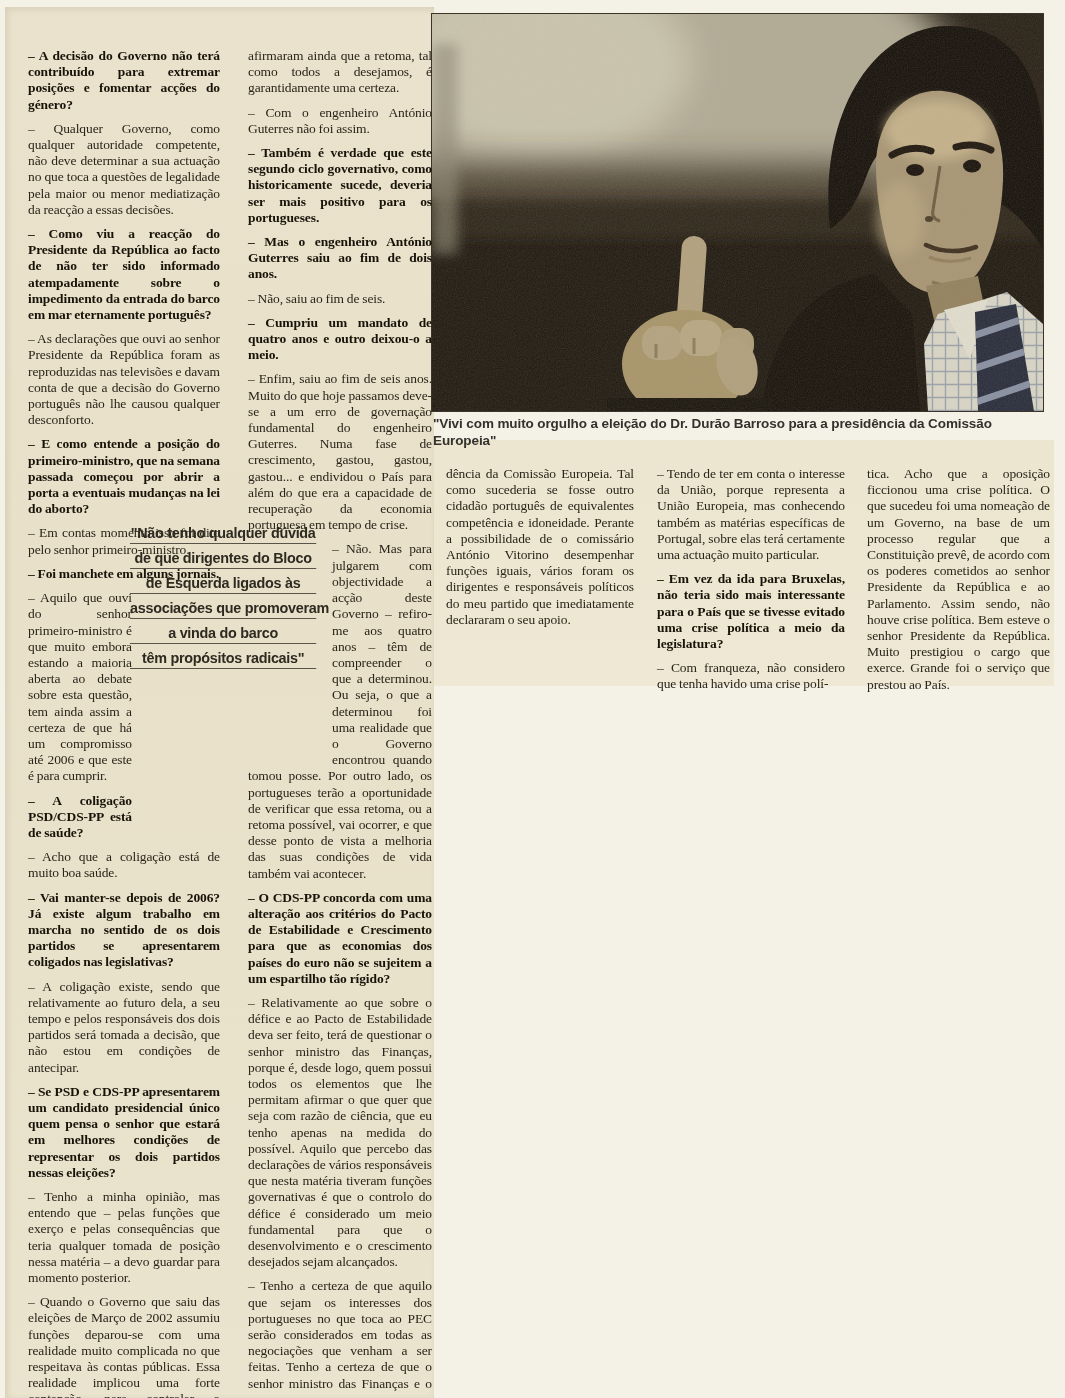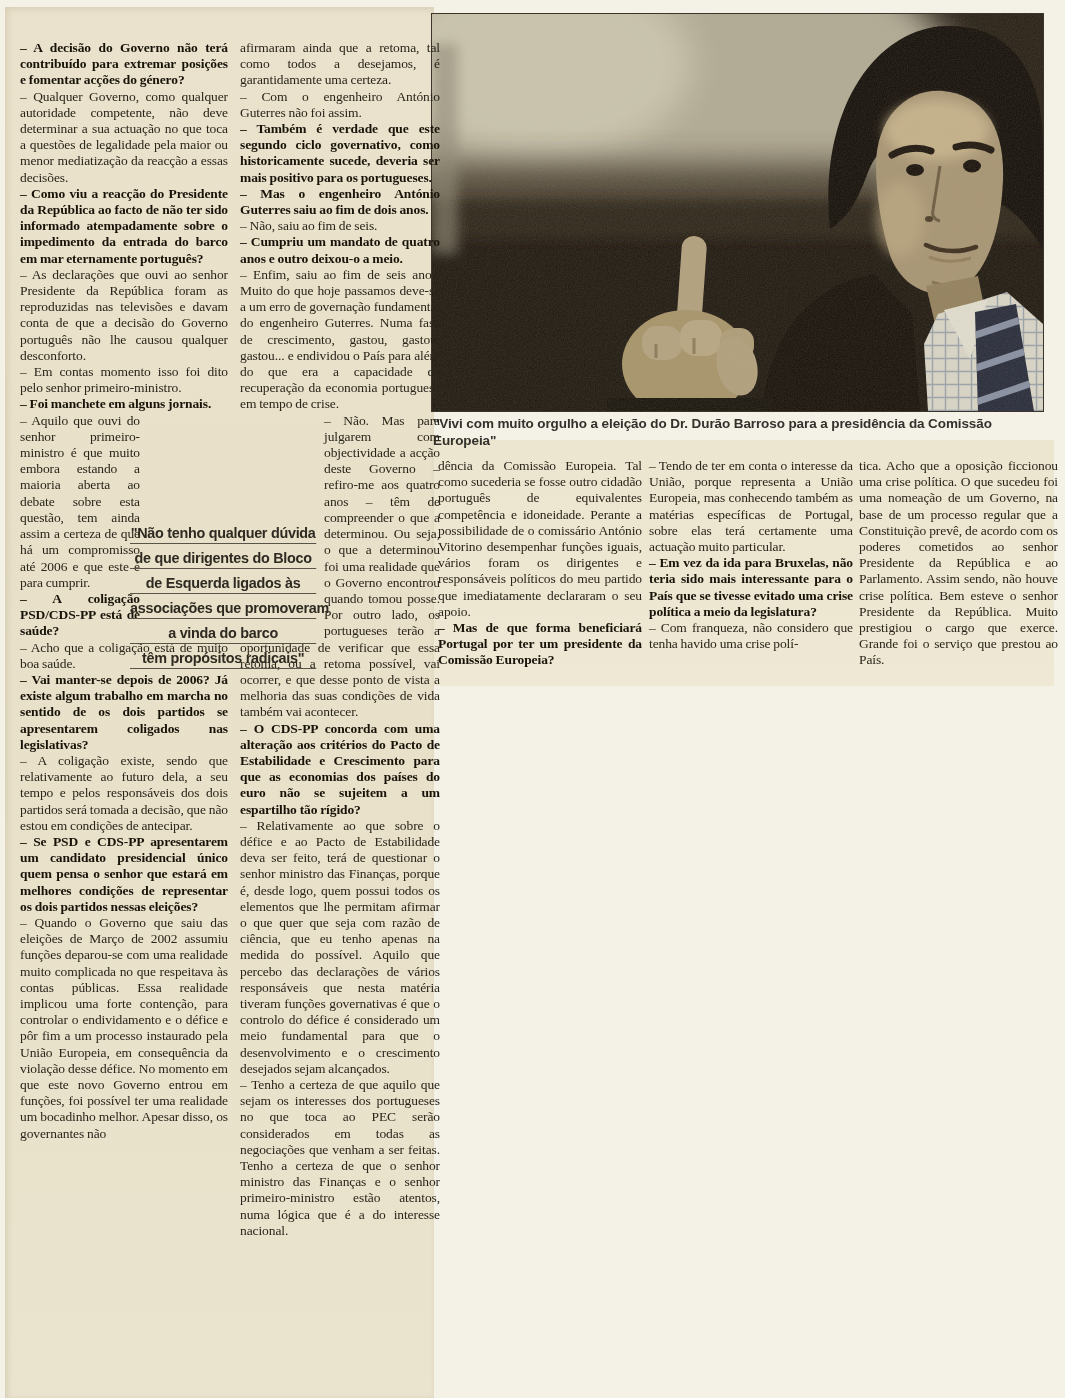--- a/index.html
+++ b/index.html
@@ -25,21 +25,21 @@
   .photo svg{display:block;width:100%;height:100%;}
   .caption{
     position:absolute;left:433px;top:415px;width:612px;
     font-family:"Liberation Sans", sans-serif;font-weight:700;
     font-size:13.5px;line-height:17px;color:#33312b;letter-spacing:-0.1px;
   }
   .col{
     position:absolute;text-align:justify;color:#2a251b;
     font-size:13.5px;line-height:16.2px;letter-spacing:-0.1px;word-spacing:-0.4px;
   }
-  .col .para{margin:0;}
+  .col .para{margin:8px;}
   .col .para.q{font-weight:700;color:#181309;}
   .col1{left:20px;top:40px;width:208px;height:1330px;}
   .col2{left:240px;top:40px;width:200px;height:1352px;overflow:hidden;}
   .col3{left:438px;top:458px;width:204px;}
   .col4{left:649px;top:458px;width:204px;}
   .col5{left:859px;top:458px;width:199px;}
   .qspacer-r{float:right;width:80px;height:168px;margin:48px 0 4px 8px;}
   .qspacer-l{float:left;width:76px;height:152px;margin:64px 8px 4px 0;}
   .pullquote{
     position:absolute;left:130px;top:524px;width:194px;
@@ -133,46 +133,47 @@
   </svg>
 </div>
 
 <div class="caption">"Vivi com muito orgulho a eleição do Dr. Durão Barroso para a presidência da Comissão Europeia"</div>
 
 <div class="col col1">
     <p class="para q">– A decisão do Governo não terá contribuído para extremar posições e fomentar acções do género?</p>
     <p class="para a">– Qualquer Governo, como qualquer autoridade competente, não deve determinar a sua actuação no que toca a questões de legalidade pela maior ou menor mediatização da reacção a essas decisões.</p>
     <p class="para q">– Como viu a reacção do Presidente da República ao facto de não ter sido informado atempadamente sobre o impedimento da entrada do barco em mar eternamente português?</p>
     <p class="para a">– As declarações que ouvi ao senhor Presidente da República foram as reproduzidas nas televisões e davam conta de que a decisão do Governo português não lhe causou qualquer desconforto.</p>
+    <p class="para q">– E como entende a posição do primeiro-ministro, que na semana passada começou por abrir a porta a eventuais mudanças na lei do aborto?</p>
     <p class="para a">– Em contas momento isso foi dito pelo senhor primeiro-ministro.</p>
     <p class="para q">– Foi manchete em alguns jornais.</p>
     <p class="para a"><span class="qspacer-r"></span>– Aquilo que ouvi do senhor primeiro-ministro é que muito embora estando a maioria aberta ao debate sobre esta questão, tem ainda assim a certeza de que há um compromisso até 2006 e que este é para cumprir.</p>
     <p class="para q">– A coligação PSD/CDS-PP está de saúde?</p>
     <p class="para a">– Acho que a coligação está de muito boa saúde.</p>
     <p class="para q">– Vai manter-se depois de 2006? Já existe algum trabalho em marcha no sentido de os dois partidos se apresentarem coligados nas legislativas?</p>
     <p class="para a">– A coligação existe, sendo que relativamente ao futuro dela, a seu tempo e pelos responsáveis dos dois partidos será tomada a decisão, que não estou em condições de antecipar.</p>
     <p class="para q">– Se PSD e CDS-PP apresentarem um candidato presidencial único quem pensa o senhor que estará em melhores condições de representar os dois partidos nessas eleições?</p>
+    <p class="para a">– Tenho a minha opinião, mas entendo que – pelas funções que exerço e pelas consequências que teria qualquer tomada de posição nessa matéria – a devo guardar para momento posterior.</p>
     <p class="para a">– Quando o Governo que saiu das eleições de Março de 2002 assumiu funções deparou-se com uma realidade muito complicada no que respeitava às contas públicas. Essa realidade implicou uma forte contenção, para controlar o endividamento e o défice e pôr fim a um processo instaurado pela União Europeia, em consequência da violação desse défice. No momento em que este novo Governo entrou em funções, foi possível ter uma realidade um bocadinho melhor. Apesar disso, os governantes não</p>
   </div>
 <div class="col col2">
     <p class="para a">afirmaram ainda que a retoma, tal como todos a desejamos, é garantidamente uma certeza.</p>
     <p class="para a">– Com o engenheiro António Guterres não foi assim.</p>
     <p class="para q">– Também é verdade que este segundo ciclo governativo, como historicamente sucede, deveria ser mais positivo para os portugueses.</p>
     <p class="para q">– Mas o engenheiro António Guterres saiu ao fim de dois anos.</p>
     <p class="para a">– Não, saiu ao fim de seis.</p>
     <p class="para q">– Cumpriu um mandato de quatro anos e outro deixou-o a meio.</p>
     <p class="para a">– Enfim, saiu ao fim de seis anos. Muito do que hoje passamos deve-se a um erro de governação fundamental do engenheiro Guterres. Numa fase de crescimento, gastou, gastou, gastou... e endividou o País para além do que era a capacidade de recuperação da economia portuguesa em tempo de crise.</p>
     <p class="para a"><span class="qspacer-l"></span>– Não. Mas para julgarem com objectividade a acção deste Governo – refiro-me aos quatro anos – têm de compreender o que a determinou. Ou seja, o que a determinou foi uma realidade que o Governo encontrou quando tomou posse. Por outro lado, os portugueses terão a oportunidade de verificar que essa retoma, ou a retoma possível, vai ocorrer, e que desse ponto de vista a melhoria das suas condições de vida também vai acontecer.</p>
     <p class="para q">– O CDS-PP concorda com uma alteração aos critérios do Pacto de Estabilidade e Crescimento para que as economias dos países do euro não se sujeitem a um espartilho tão rígido?</p>
     <p class="para a">– Relativamente ao que sobre o défice e ao Pacto de Estabilidade deva ser feito, terá de questionar o senhor ministro das Finanças, porque é, desde logo, quem possui todos os elementos que lhe permitam afirmar o que quer que seja com razão de ciência, que eu tenho apenas na medida do possível. Aquilo que percebo das declarações de vários responsáveis que nesta matéria tiveram funções governativas é que o controlo do défice é considerado um meio fundamental para que o desenvolvimento e o crescimento desejados sejam alcançados.</p>
     <p class="para a">– Tenho a certeza de que aquilo que sejam os interesses dos portugueses no que toca ao PEC serão considerados em todas as negociações que venham a ser feitas. Tenho a certeza de que o senhor ministro das Finanças e o senhor primeiro-ministro estão atentos, numa lógica que é a do interesse nacional.</p>
   </div>
 <div class="col col3">
     <p class="para a">dência da Comissão Europeia. Tal como sucederia se fosse outro cidadão português de equivalentes competência e idoneidade. Perante a possibilidade de o comissário António Vitorino desempenhar funções iguais, vários foram os dirigentes e responsáveis políticos do meu partido que imediatamente declararam o seu apoio.</p>
-    <p class="para q">– Mas de que forma beneficiará Portugal por ter um presidente da Comissão Europeia?</p>
   </div>
 <div class="col col4">
     <p class="para a">– Tendo de ter em conta o interesse da União, porque representa a União Europeia, mas conhecendo também as matérias específicas de Portugal, sobre elas terá certamente uma actuação muito particular.</p>
     <p class="para q">– Em vez da ida para Bruxelas, não teria sido mais interessante para o País que se tivesse evitado uma crise política a meio da legislatura?</p>
     <p class="para a">– Com franqueza, não considero que tenha havido uma crise polí-</p>
   </div>
 <div class="col col5">
     <p class="para a">tica. Acho que a oposição ficcionou uma crise política. O que sucedeu foi uma nomeação de um Governo, na base de um processo regular que a Constituição prevê, de acordo com os poderes cometidos ao senhor Presidente da República e ao Parlamento. Assim sendo, não houve crise política. Bem esteve o senhor Presidente da República. Muito prestigiou o cargo que exerce. Grande foi o serviço que prestou ao País.</p>
   </div>
 

